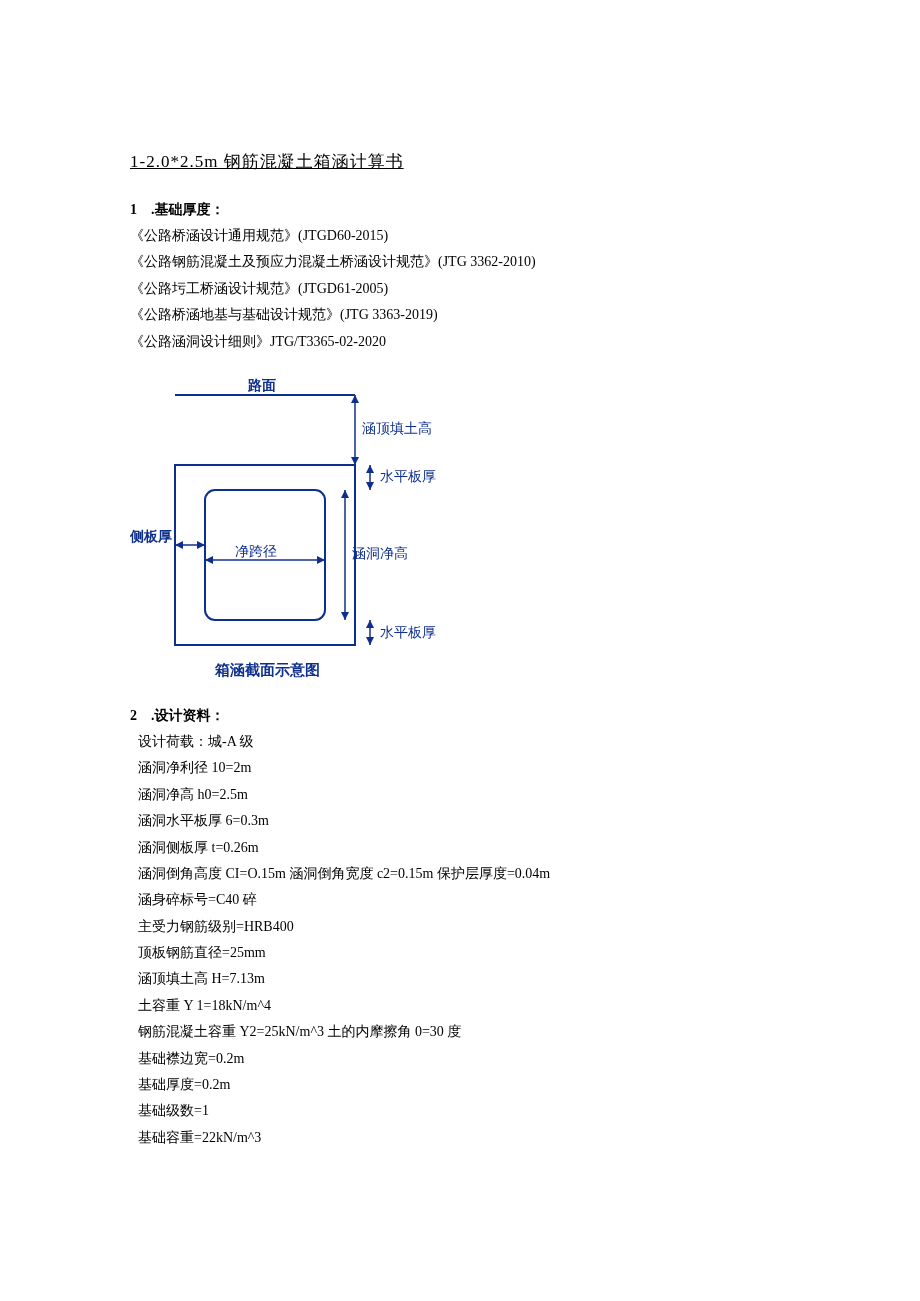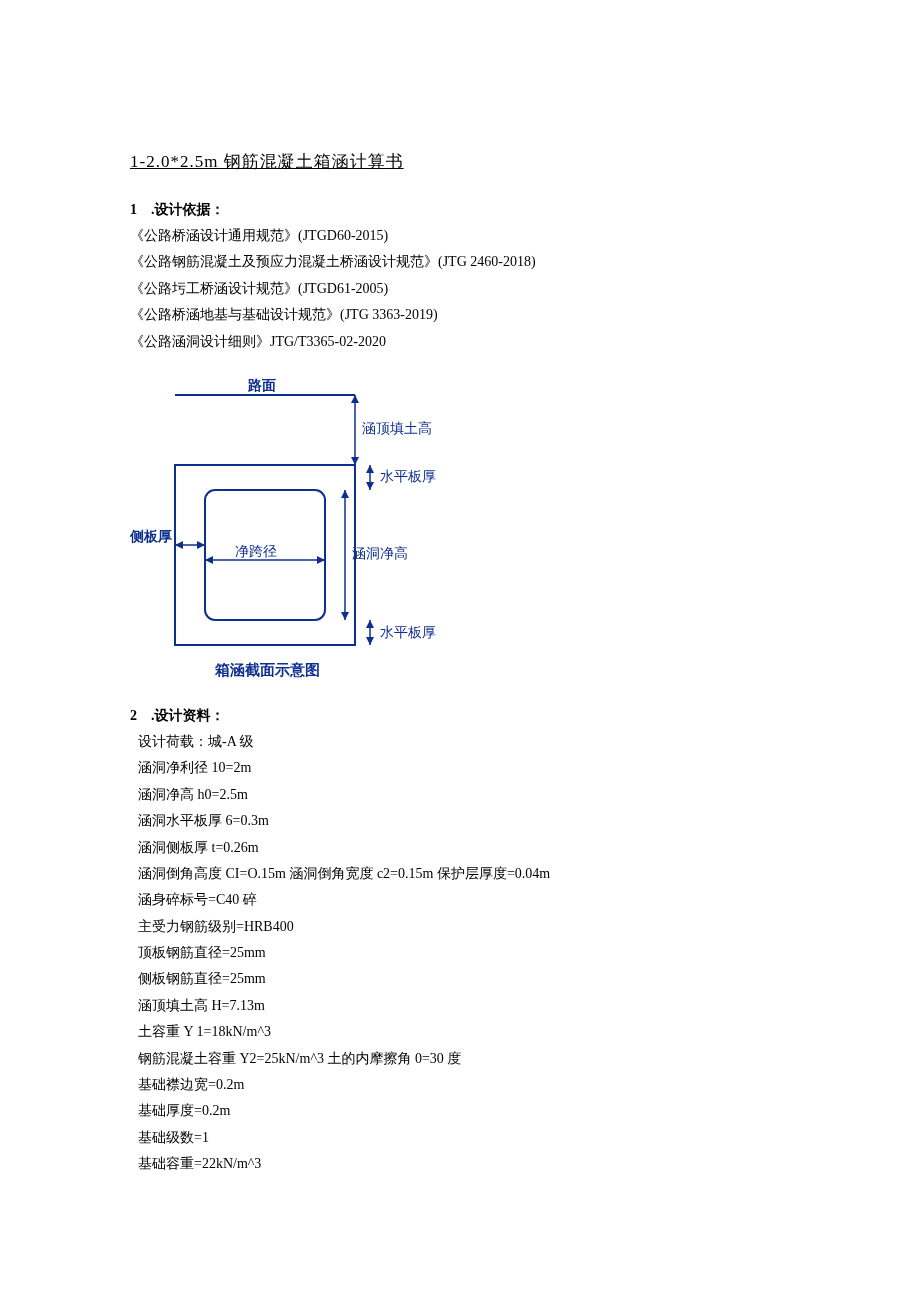--- a/index.html
+++ b/index.html
@@ -51,26 +51,26 @@
   }
 </style>
 </head>
 <body>
 
 <div class="page">
 
   <div class="title">1-2.0*2.5m 钢筋混凝土箱涵计算书</div>
 
   <div class="section-heading">
-    <span class="section-num">1</span><span>.设计依据：</span>
+    <span class="section-num">1</span><span>.基础厚度：</span>
   </div>
 
   <div class="refs">
     <p>《公路桥涵设计通用规范》(JTGD60-2015)</p>
-    <p>《公路钢筋混凝土及预应力混凝土桥涵设计规范》(JTG 2460-2018)</p>
+    <p>《公路钢筋混凝土及预应力混凝土桥涵设计规范》(JTG 3362-2010)</p>
     <p>《公路圬工桥涵设计规范》(JTGD61-2005)</p>
     <p>《公路桥涵地基与基础设计规范》(JTG 3363-2019)</p>
     <p>《公路涵洞设计细则》JTG/T3365-02-2020</p>
   </div>
 
   <div class="diagram-wrap">
     <svg width="340" height="310" viewBox="0 0 340 310">
 
       <line x1="45" y1="20" x2="225" y2="20" stroke="#0e2f8d" stroke-width="2"></line>
 
@@ -120,23 +120,22 @@
   <div class="p2">
     <p>设计荷载：城-A 级</p>
     <p>涵洞净利径 10=2m</p>
     <p>涵洞净高 h0=2.5m</p>
     <p>涵洞水平板厚 6=0.3m</p>
     <p>涵洞侧板厚 t=0.26m</p>
     <p>涵洞倒角高度 CI=O.15m 涵洞倒角宽度 c2=0.15m 保护层厚度=0.04m</p>
     <p>涵身碎标号=C40 碎</p>
     <p>主受力钢筋级别=HRB400</p>
     <p>顶板钢筋直径=25mm</p>
-    <p>侧板钢筋直径=25mm</p>
     <p>涵顶填土高 H=7.13m</p>
-    <p>土容重 Y 1=18kN/m^3</p>
+    <p>土容重 Y 1=18kN/m^4</p>
     <p>钢筋混凝土容重 Y2=25kN/m^3 土的内摩擦角 0=30 度</p>
     <p>基础襟边宽=0.2m</p>
     <p>基础厚度=0.2m</p>
     <p>基础级数=1</p>
     <p>基础容重=22kN/m^3</p>
   </div>
 
 </div>
 
 </body></html>

